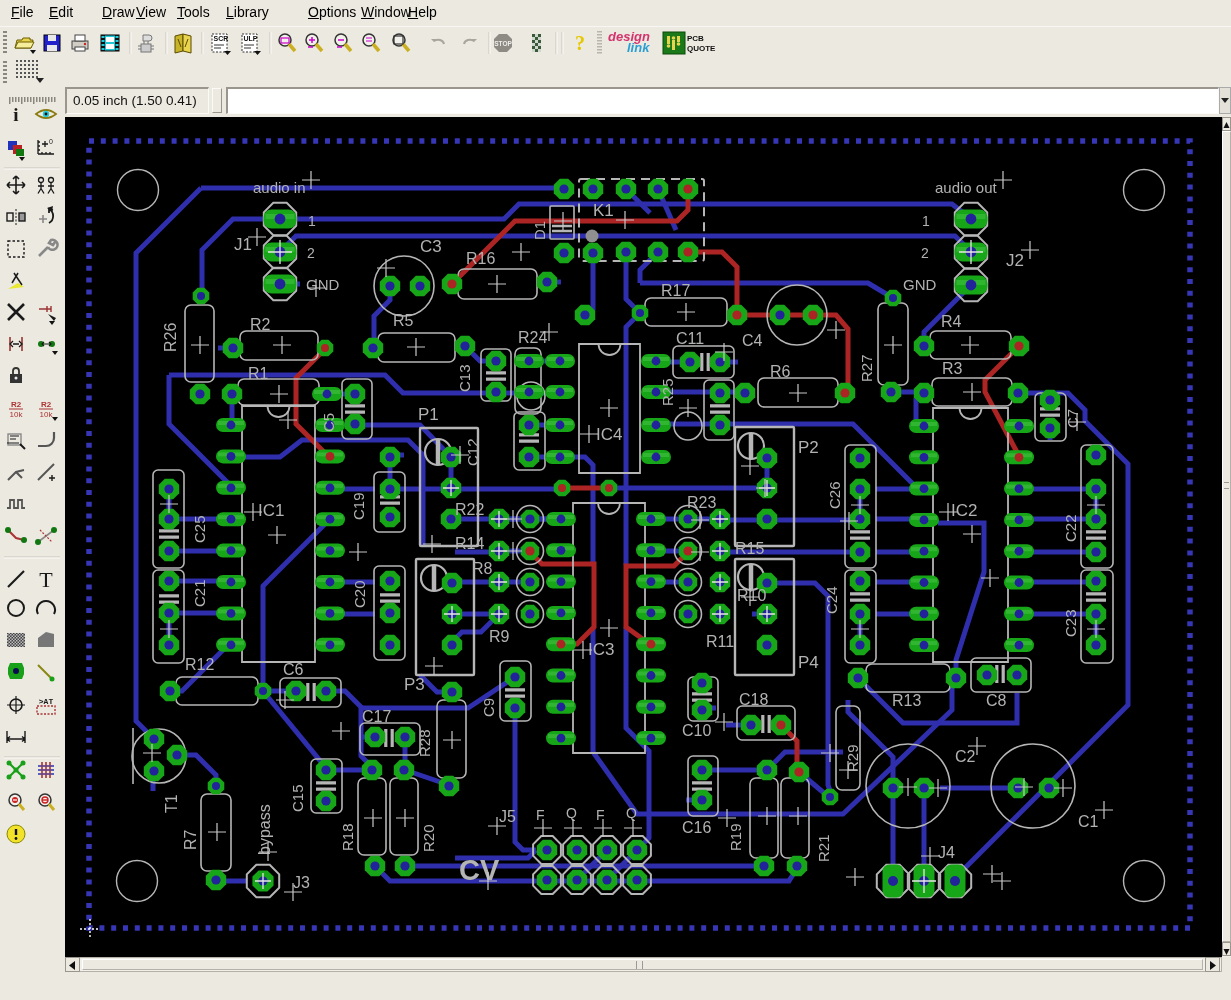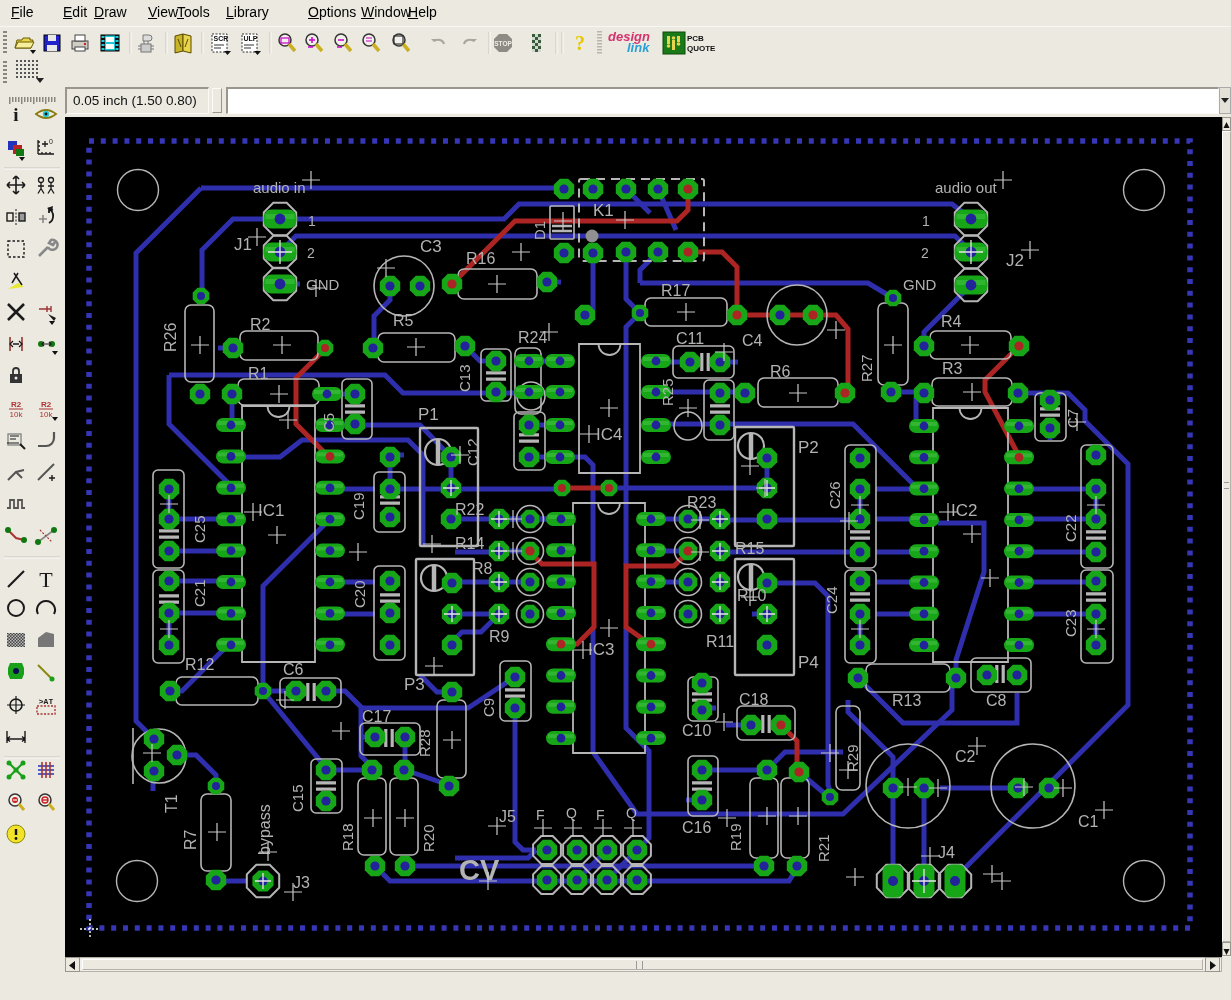--- a/index.html
+++ b/index.html
@@ -20,23 +20,23 @@
  border-left:1px solid #fbfaf7;border-top:1px solid #fbfaf7;border-right:1px solid #9a968e;border-bottom:1px solid #9a968e;}
 #sidebar{position:absolute;left:0;top:86px;width:65px;height:914px;background:#ece9e0;}
 #canvas{position:absolute;left:65px;top:117px;width:963px;height:840px;background:#fef9c3;}
 #hscroll{position:absolute;left:65px;top:957px;width:1157px;height:15px;background:#f1efe9;border:1px solid #b5b1a9;}
 #vscroll{position:absolute;left:1222px;top:117px;width:9px;height:840px;background:#f1efe9;}
 #statusbar{position:absolute;left:0;top:972px;width:1231px;height:28px;background:#ece9e0;}
 .arrbtn{position:absolute;background:#ece9e0;border:1px solid #9a968e;}
 </style></head><body>
 <div id="menubar">
     <span style="left:11px"><u>F</u>ile</span>
-    <span style="left:63px"><u>E</u>dit</span>
-    <span style="left:94px"><u>D</u>raw</span>
-    <span style="left:148px"><u>V</u>iew</span>
+    <span style="left:49px"><u>E</u>dit</span>
+    <span style="left:102px"><u>D</u>raw</span>
+    <span style="left:136px"><u>V</u>iew</span>
     <span style="left:177px"><u>T</u>ools</span>
     <span style="left:226px"><u>L</u>ibrary</span>
     <span style="left:308px"><u>O</u>ptions</span>
     <span style="left:361px"><u>W</u>indow</span>
     <span style="left:408px"><u>H</u>elp</span>
   </div>
 <div id="toolbar">
     <svg width="1231" height="32" style="position:absolute;left:0;top:0">
       <rect x="3" y="4" width="4" height="2" fill="#8a877f"></rect>
       <rect x="3" y="8" width="4" height="2" fill="#8a877f"></rect>
@@ -233,21 +233,21 @@
         <rect x="32" y="18" width="2" height="2"></rect>
         <rect x="36" y="2" width="2" height="2"></rect>
         <rect x="36" y="6" width="2" height="2"></rect>
         <rect x="36" y="10" width="2" height="2"></rect>
         <rect x="36" y="14" width="2" height="2"></rect>
         <rect x="36" y="18" width="2" height="2"></rect>
       </g>
 <path d="M36,20 l8,0 l-4,5 z" fill="#222"></path>
 </svg></div>
 <div id="parmrow"></div>
-<div id="coordbox">0.05 inch (1.50 0.80)</div>
+<div id="coordbox">0.05 inch (1.50 0.41)</div>
 <div id="sep1"></div>
 <div id="cmdfield"></div>
 <div id="combobtn"><svg width="10" height="25">
       <path d="M1,10 l8,0 l-4,5 z" fill="#222"></path>
     </svg></div>
 <div id="sidebar"><svg width="65" height="914" viewBox="0 86 65 914">
       <rect x="9" y="97" width="1.5" height="7" fill="#8a877f"></rect>
       <rect x="12" y="97" width="1.5" height="5" fill="#8a877f"></rect>
       <rect x="15" y="97" width="1.5" height="5" fill="#8a877f"></rect>
       <rect x="18" y="97" width="1.5" height="5" fill="#8a877f"></rect>

